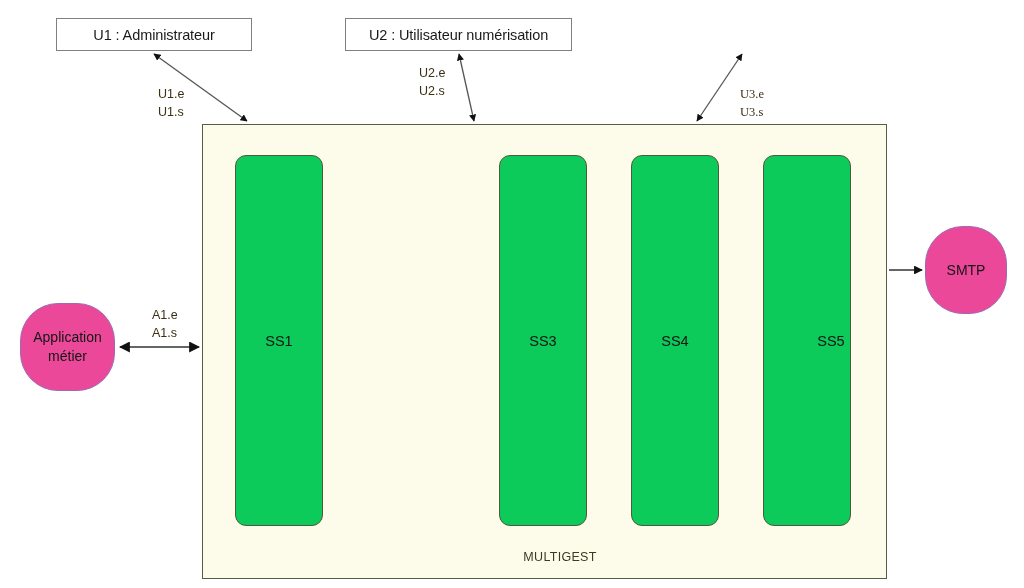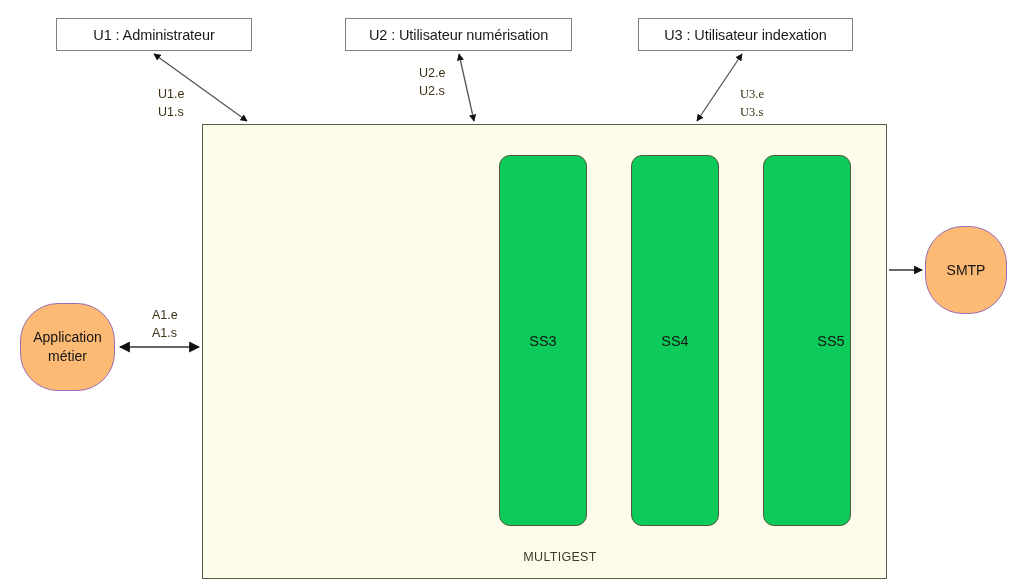--- a/index.html
+++ b/index.html
@@ -92,21 +92,21 @@
   #ss-box-1 { left: 235px; }
   #ss-box-2 { left: 367px; }
   #ss-box-3 { left: 499px; }
   #ss-box-4 { left: 631px; }
   #ss-box-5 { left: 763px; padding-left: 48px; }
 
   
   .ext-node {
     position: absolute;
     box-sizing: border-box;
-    background: #fdba74;
+    background: #ec4899;
     border: 1.3px solid #9a6bb5;
     border-radius: 38px;
     display: flex;
     flex-direction: column;
     align-items: center;
     justify-content: center;
     color: #141414;
     font-size: 14px;
     line-height: 1.35;
     text-align: center;
@@ -158,29 +158,29 @@
   </svg>
 
   <div class="actor-box" id="actor-u1">
     <span>U1 : Administrateur</span>
   </div>
 
   <div class="actor-box" id="actor-u2">
     <span>U2 : Utilisateur numérisation</span>
   </div>
 
-  <div class="actor-box" id="actor-u3">
-    <span>U3 : Utilisateur indexation</span>
-  </div>
 
   <div id="multigest-container">
 
     <div id="multigest-label">MULTIGEST</div>
   </div>
 
+  <div class="ss-box" id="ss-box-1">
+    <span>SS1</span>
+  </div>
   <div class="ss-box" id="ss-box-3">
     <span>SS3</span>
   </div>
   <div class="ss-box" id="ss-box-4">
     <span>SS4</span>
   </div>
   <div class="ss-box" id="ss-box-5">
     <span>SS5</span>
   </div>
 

